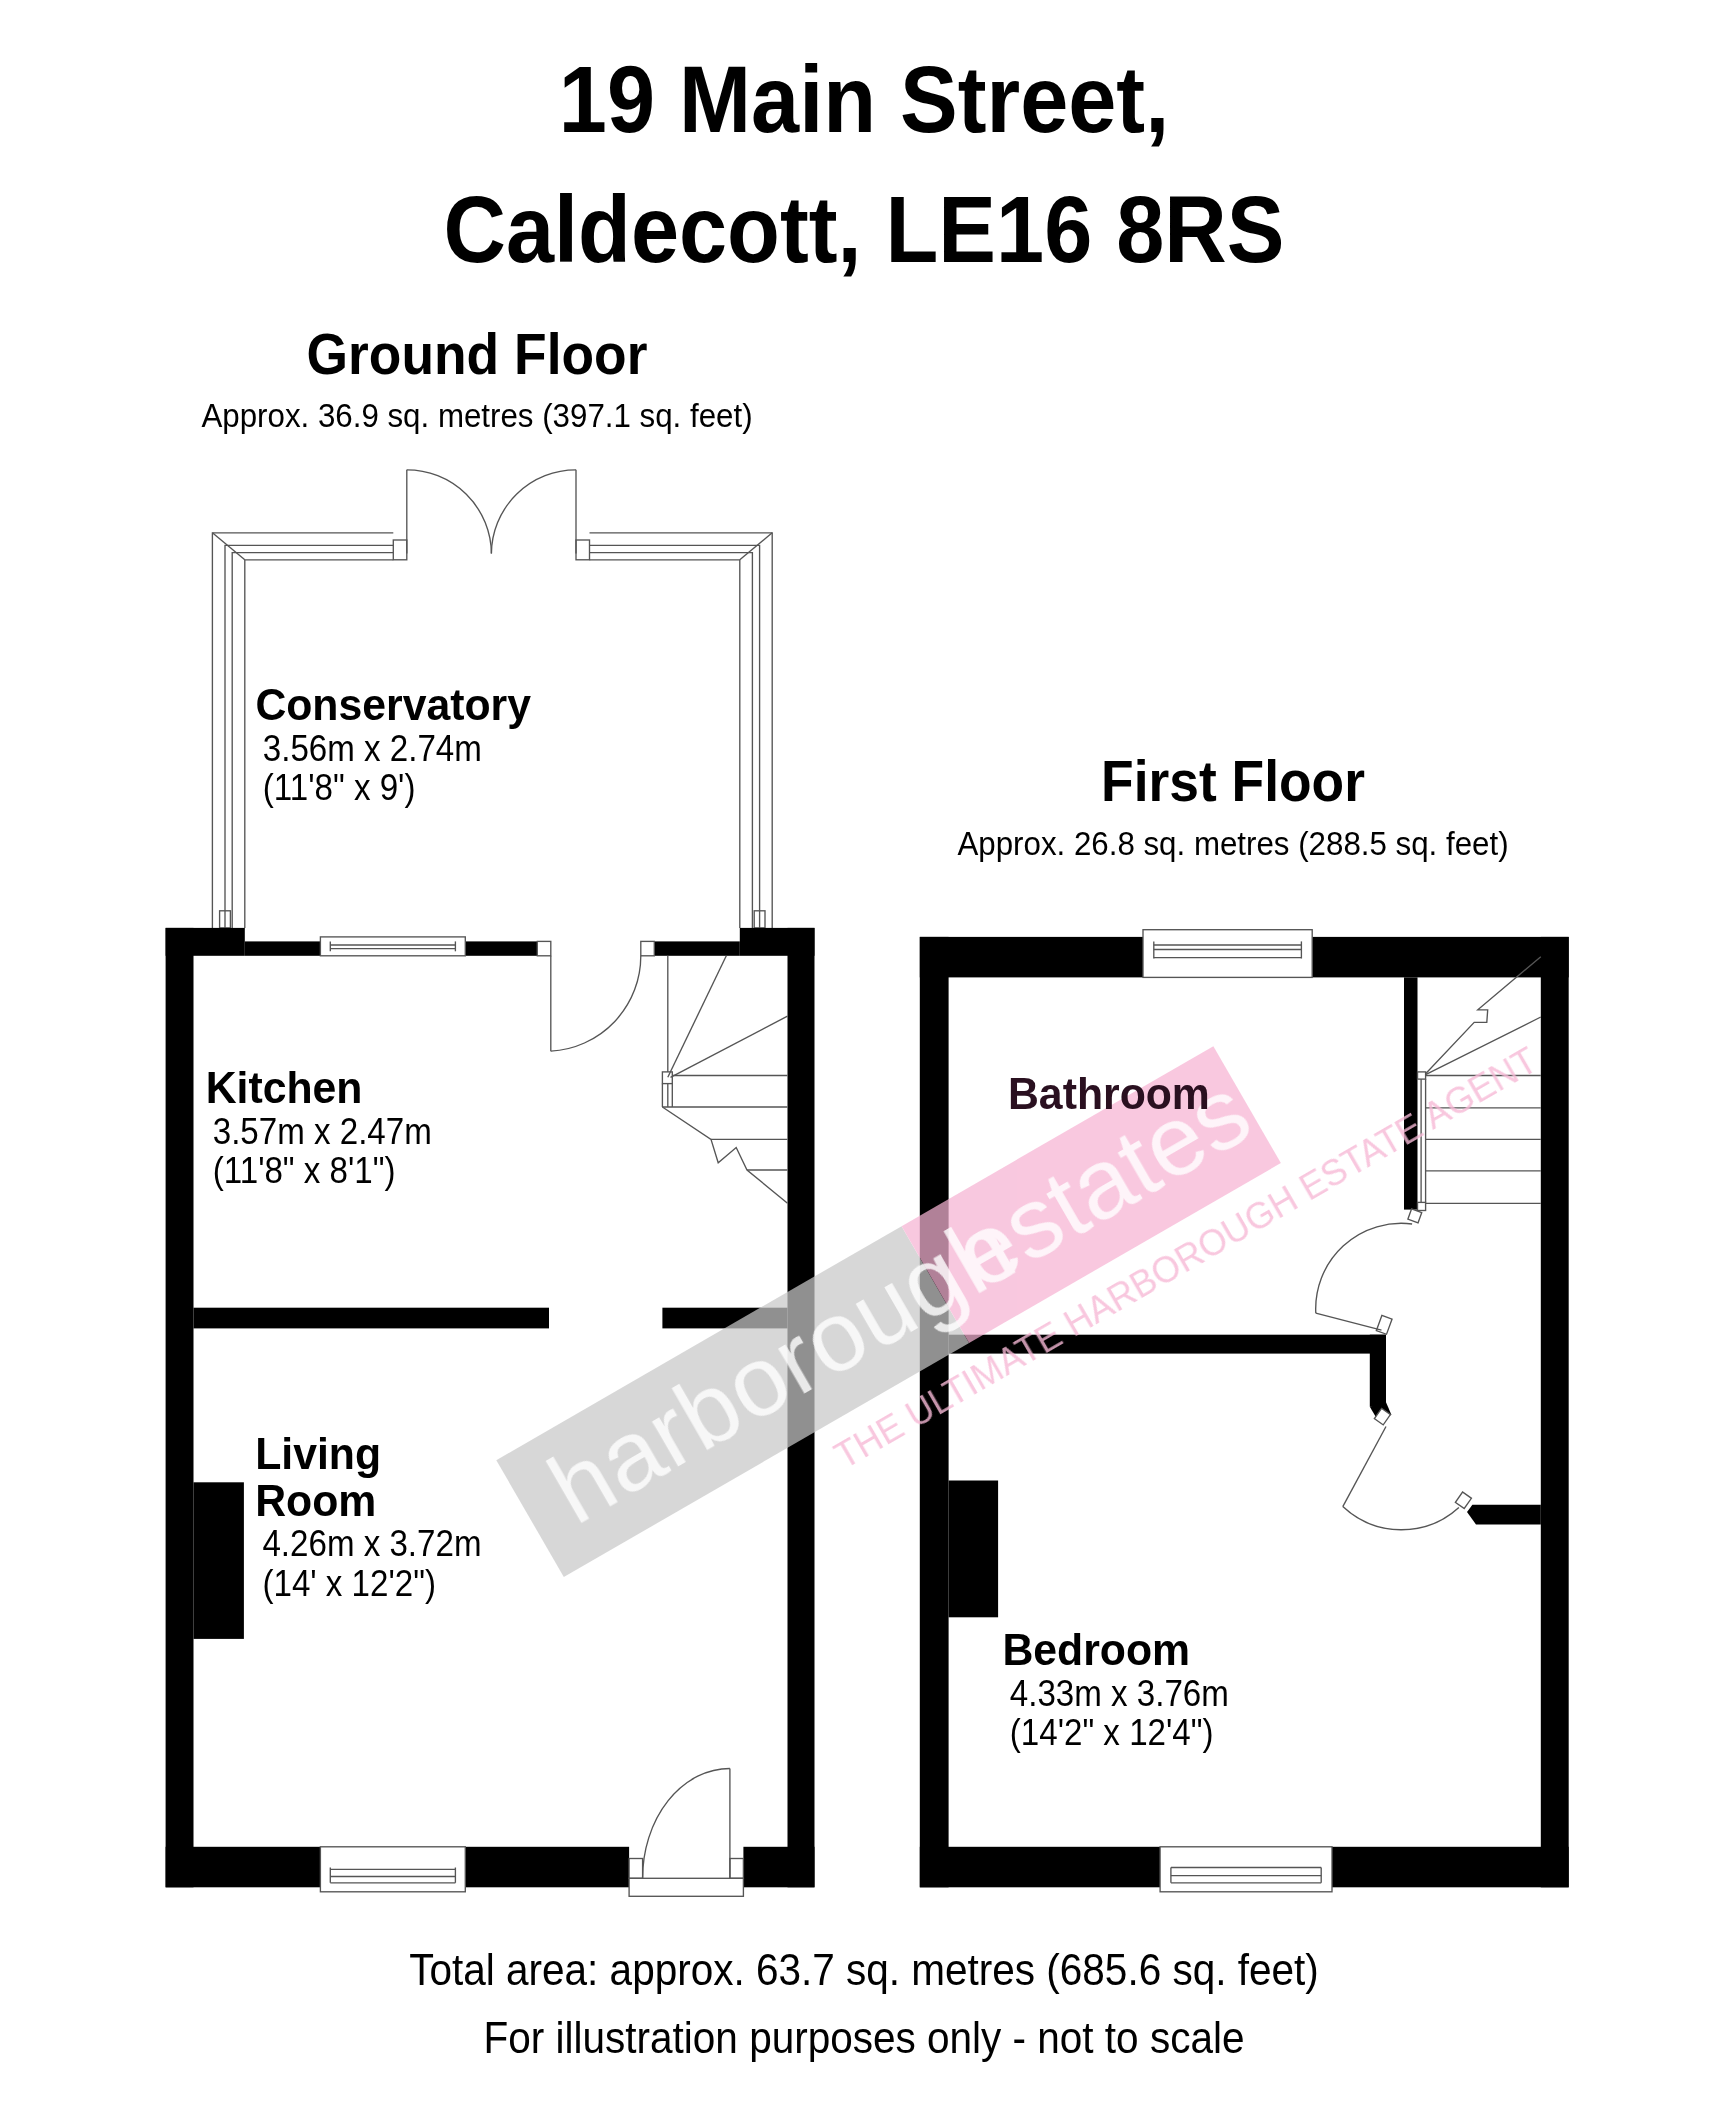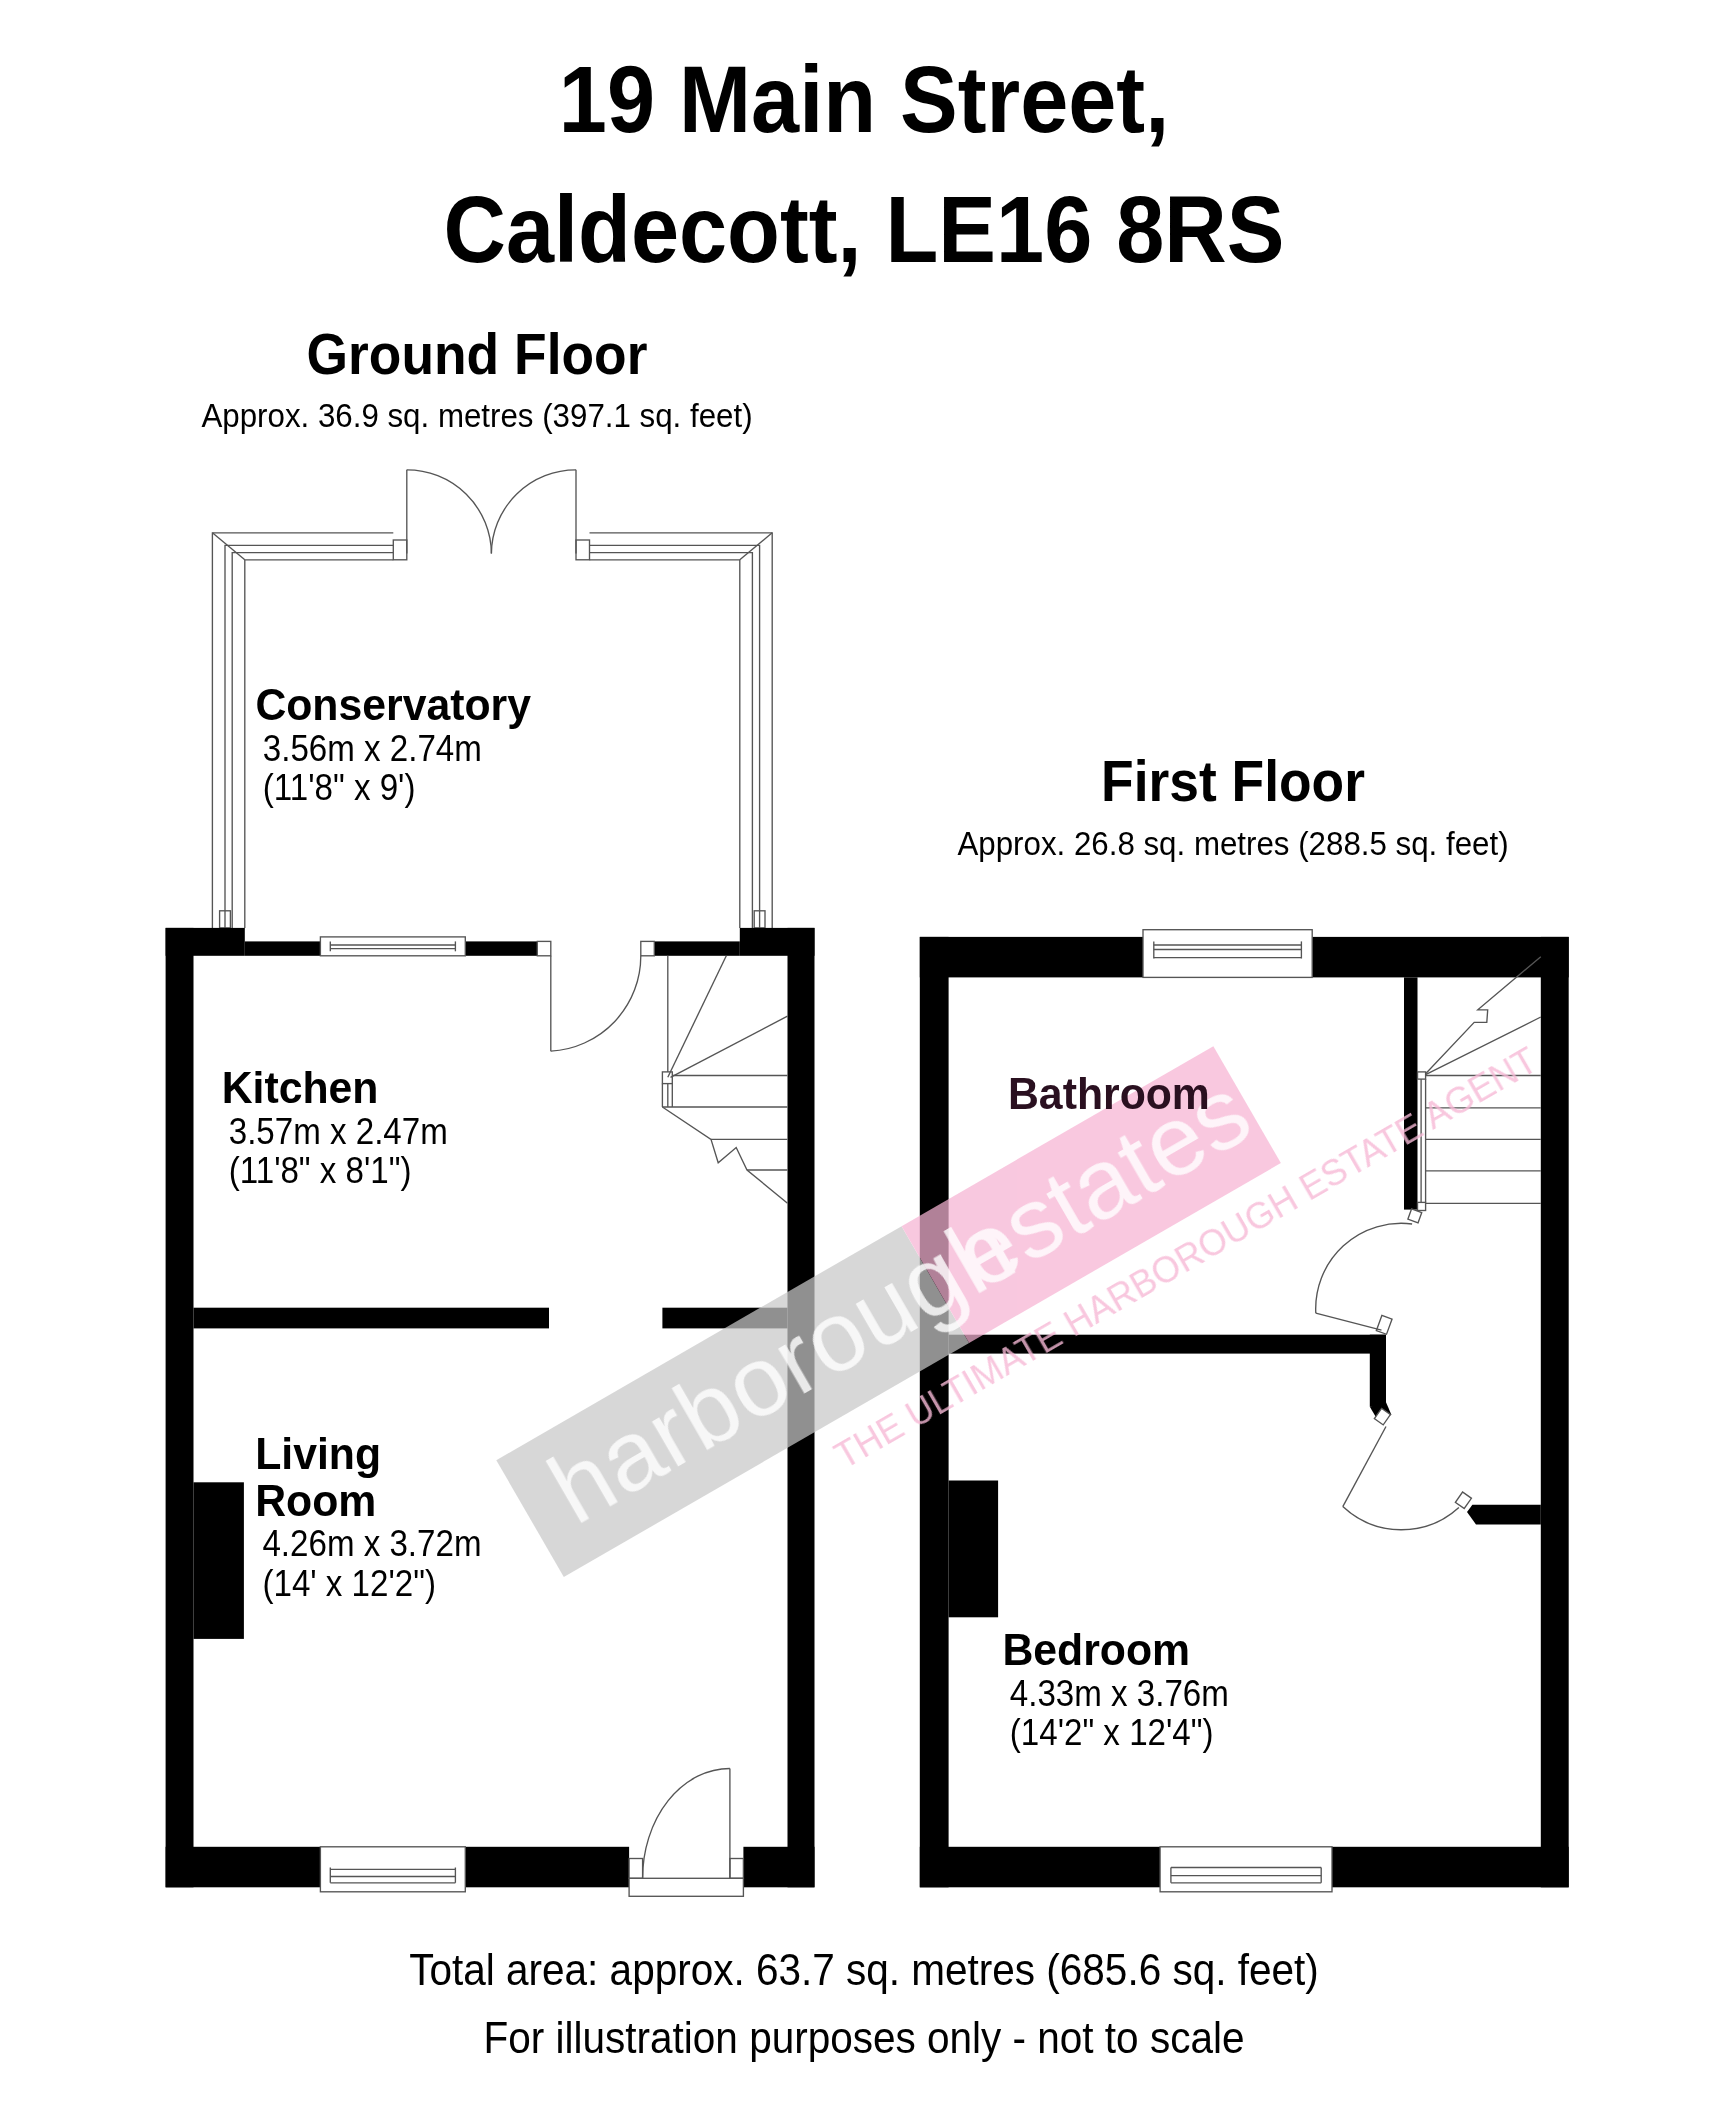--- a/index.html
+++ b/index.html
@@ -212,21 +212,21 @@
   <span style="position:absolute; left:504px; top:5.4px; font-size:99px; color:#ffffff;">estates</span>
   <span style="position:absolute; left:297px; top:149px; font-size:36px; color:#f7b9d6; white-space:nowrap;">THE ULTIMATE HARBOROUGH ESTATE AGENT</span>
 </div>
 
 <div class="room-label" style="left:243px; width:495px; top:682px;">
   <span class="room-name">Conservatory</span>
   <span class="room-dim">3.56m x 2.74m</span>
   <span class="room-dim">(11'8" x 9')</span>
 </div>
 
-<div class="room-label" style="left:194px; width:468px; top:1065px;padding-left:16px;">
+<div class="room-label" style="left:194px; width:468px; top:1065px;">
   <span class="room-name">Kitchen</span>
   <span class="room-dim">3.57m x 2.47m</span>
   <span class="room-dim">(11'8" x 8'1")</span>
 </div>
 
 <div class="room-label" style="left:243px; width:486px; top:1431px;">
   <span class="room-name">Living</span>
   <span class="room-name" style="margin-top:1.8px;">Room</span>
   <span class="room-dim">4.26m x 3.72m</span>
   <span class="room-dim">(14' x 12'2")</span>

